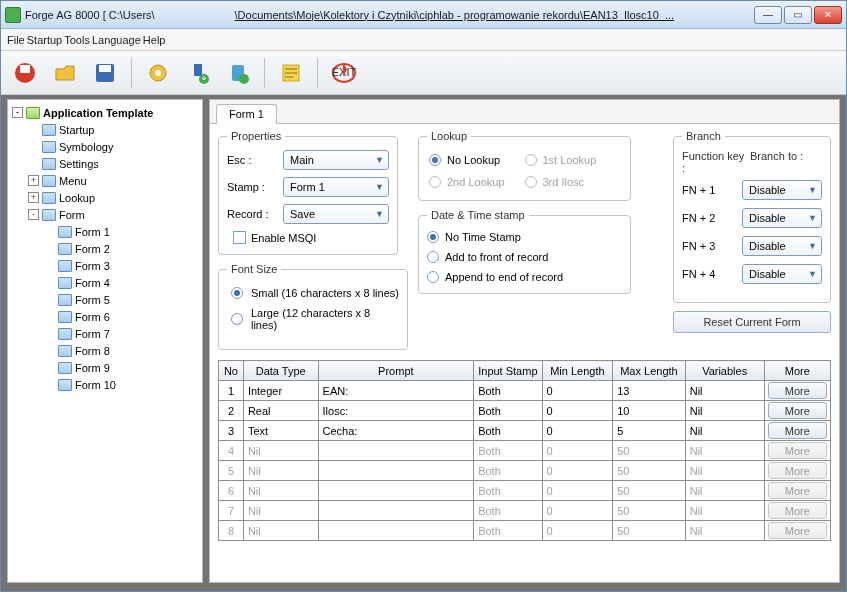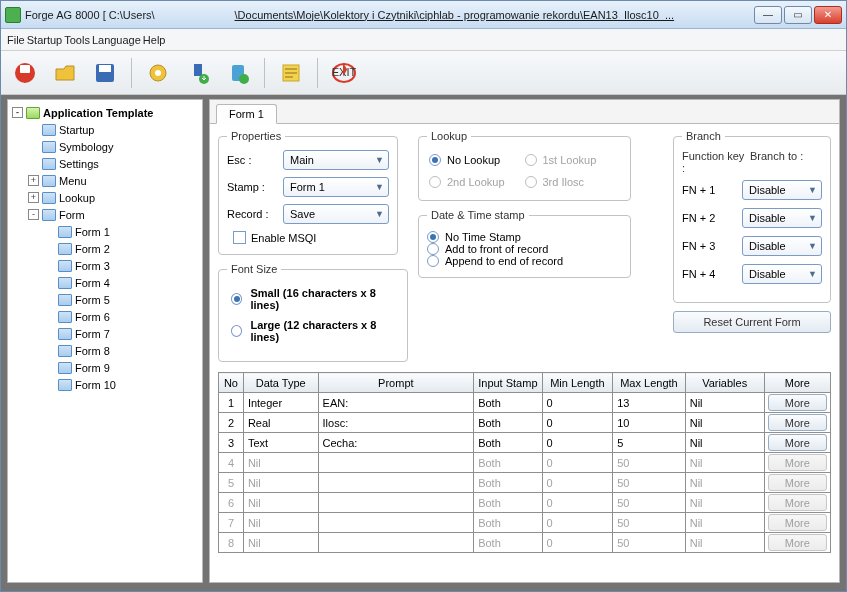--- a/index.html
+++ b/index.html
@@ -33,28 +33,28 @@
   fieldset { border:1px solid #c3c3c3; border-radius:4px; padding:8px 8px 10px 8px; }
   legend { padding:0 4px; color:#333; }
   .sec-props { width:180px; }
   .row { display:flex; align-items:center; margin-bottom:7px; gap:6px;}
   .row label { width:50px; }
   .sel { flex:1; height:20px; border:1px solid #7a9ac8; background:linear-gradient(#fff,#eef3f9); border-radius:3px; display:flex; align-items:center; justify-content:space-between; padding:0 4px 0 6px;}
   .sel .arrow { font-size:9px; color:#4a6b92;}
   .chk { display:flex; align-items:flex-end; gap:5px; margin-top:3px; margin-left:6px;}
   .chk .box { width:13px; height:13px; border:1px solid #7a9ac8; background:#fff;}
   .sec-font { width:190px; margin-top:8px;}
-  .radio-row { display:flex; align-items:center; gap:8px; margin:4px 0 8px 4px;font-weight:bold;}
+  .radio-row { display:flex; align-items:center; gap:8px; margin:4px 0 8px 4px;}
   .radio .dot { width:12px; height:12px; border:1px solid #7a9ac8; border-radius:50%; background:#fff; display:inline-flex; align-items:center; justify-content:center;}
   .radio.checked .dot::after { content:""; width:6px; height:6px; border-radius:50%; background:#3b74b5;}
   .radio.disabled { color:#a3a3a3;}
   .radio.disabled .dot { border-color:#bcbcbc;}
   .mid-col { flex:1; display:flex; flex-direction:column; gap:8px; min-width:210px;}
   .sec-lookup .radio-grid { display:grid; grid-template-columns:1fr 1fr; row-gap:10px; padding:4px 2px 2px 2px;}
-  .sec-dt .radio-col { display:flex; flex-direction:column; padding-top:2px;}
+  .sec-dt .radio-col { display:flex; flex-direction:column; gap:8px; padding-top:2px;}
   .btn { height:22px; border:1px solid #9aacc0; background:linear-gradient(#fafcfe,#e3eaf1); border-radius:3px; display:inline-flex; align-items:center; justify-content:center; padding:0 12px; color:#333;}
   .btn.disabled { color:#a0a0a0; border-color:#c7c7c7; background:linear-gradient(#f6f6f6,#ececec);}
   .btn.full { width:100%; }
   .right-col { width:190px; display:flex; flex-direction:column; gap:8px;padding-left:32px;}
   .sec-branch .brow { display:flex; align-items:center; margin-bottom:8px;}
   .sec-branch .brow .bl { width:60px;}
   .sec-branch .hdr { display:flex; color:#333; margin-bottom:6px;}
   .sec-branch .hdr .bl{width:68px;}
   .table-wrap { margin-top:10px;}
   table { border-collapse:collapse; width:100%;}

